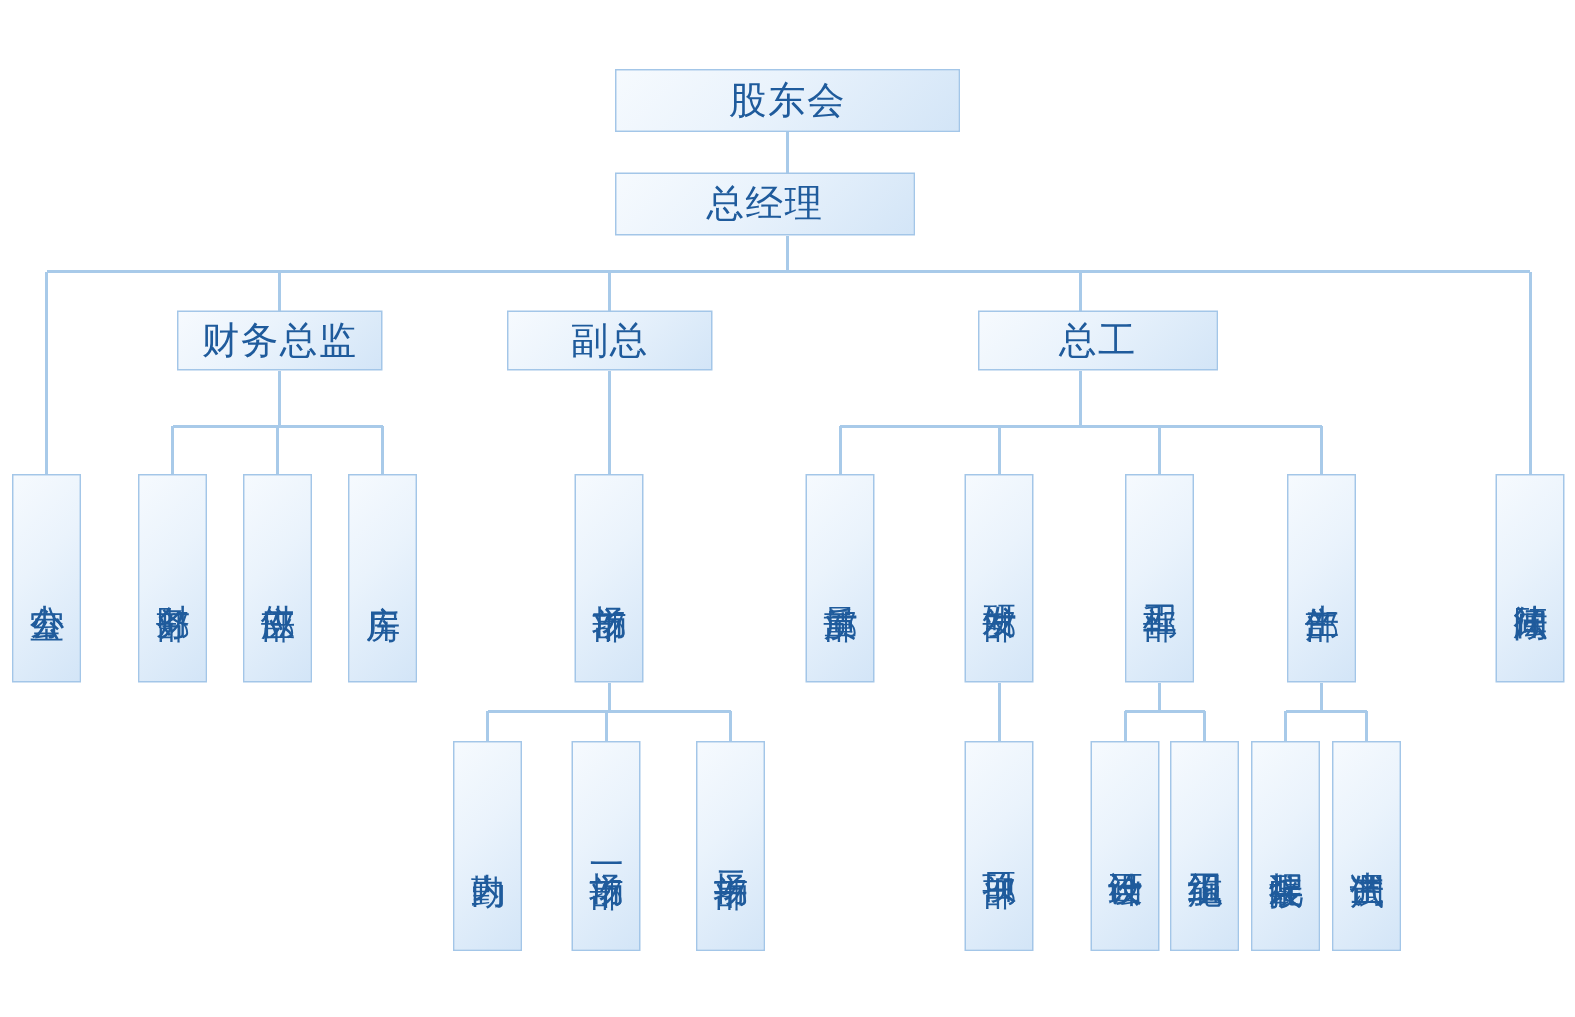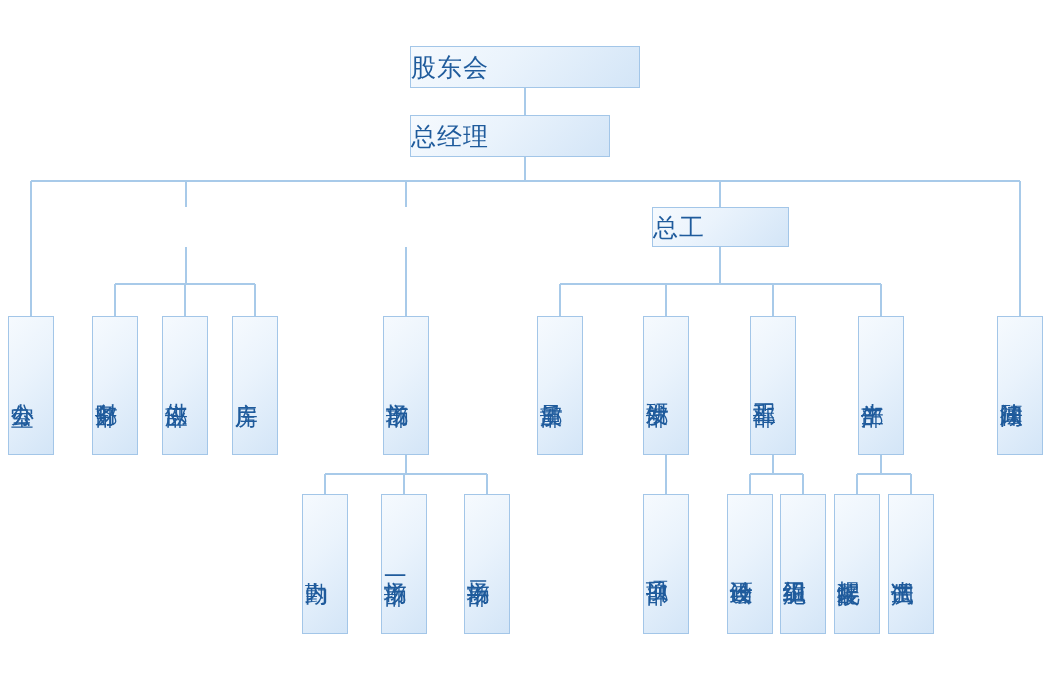--- a/index.html
+++ b/index.html
@@ -26,20 +26,21 @@
     pointer-events: none;
   }
   .node {
     position: absolute;
     box-sizing: border-box;
     border: 1px solid #a3c6e8;
     background: linear-gradient(135deg, #f6fafe 0%, #eaf3fc 42%, #d3e5f7 100%);
     color: #1f5b9c;
     display: flex;
     align-items: center;
+    justify-content: center;
     text-align: center;
     z-index: 2;
   }
   .node.horiz {
     font-size: 25px;
     letter-spacing: 1px;
     line-height: 1;
   }
   .node.vert {
     font-size: 23px;
@@ -109,21 +110,27 @@
   </svg>
 
   <div class="node horiz" style="left:410px; top:46px; width:230px; height:42px;">
     <span>股东会</span>
   </div>
 
   <div class="node horiz" style="left:410px; top:115px; width:200px; height:42px;">
     <span>总经理</span>
   </div>
 
-  <div class="node horiz" style="left:652px; top:207px; width:137px; height:40px;">
+  <div class="node horiz" style="left:118px; top:207px; width:137px; height:40px;">
+    <span>财务总监</span>
+  </div>
+  <div class="node horiz" style="left:338px; top:207px; width:137px; height:40px;">
+    <span>副总</span>
+  </div>
+  <div class="node horiz" style="left:652px; top:207px; width:160px; height:40px;">
     <span>总工</span>
   </div>
 
   <div class="node vert" style="left:8px; top:316px; width:46px; height:139px;">
     <span class="vtext">办公室</span>
   </div>
   <div class="node vert" style="left:92px; top:316px; width:46px; height:139px;">
     <span class="vtext">财务部</span>
   </div>
   <div class="node vert" style="left:162px; top:316px; width:46px; height:139px;">

